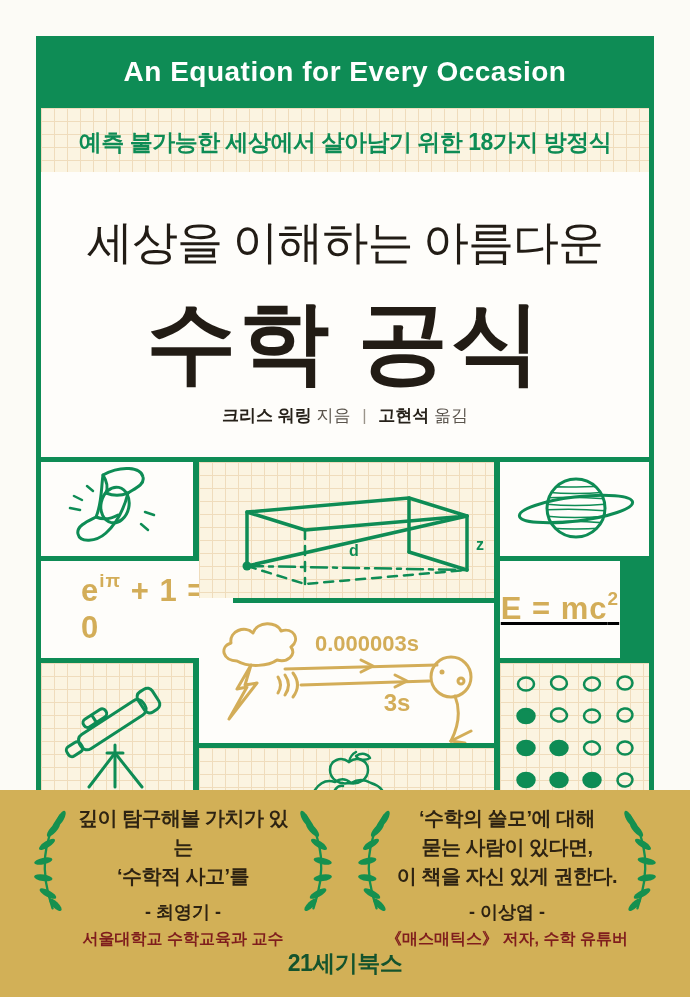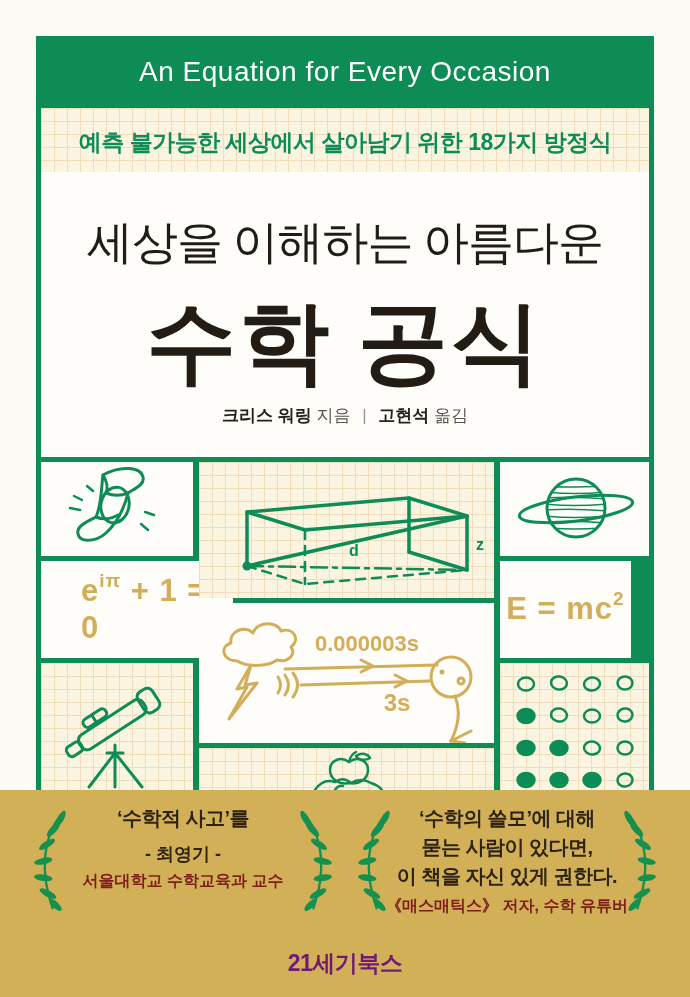--- a/index.html
+++ b/index.html
@@ -5,21 +5,21 @@
   html,body{margin:0;padding:0;}
   body{
     width:690px;height:997px;position:relative;overflow:hidden;
     background:#fcfbf6;
     font-family:"Liberation Sans",sans-serif;
   }
   
   .frame{position:absolute;left:36px;top:36px;width:618px;height:754px;background:#0e8c55;}
   .eng-band{position:absolute;left:0;top:0;width:618px;height:72px;
     display:flex;align-items:center;justify-content:center;}
-  .eng-band span{color:#ffffff;font-size:28px;font-weight:400;letter-spacing:.5px;}
+  .eng-band span{color:#ffffff;font-size:28px;font-weight:700;letter-spacing:.5px;}
   .bg-white{background:#fefdfa;}
   .bg-grid{
     background-color:#fbf4e1;
     background-image:linear-gradient(#efdcbc 1px,transparent 1px),
                      linear-gradient(90deg,#efdcbc 1px,transparent 1px);
     background-size:13px 13px;
   }
   .cell{position:absolute;display:flex;align-items:center;justify-content:center;overflow:hidden;}
   .subtitle-band{left:5px;top:72px;width:608px;height:68px;}
   .subtitle-band span{color:#0e8c55;font-size:23px;font-weight:700;letter-spacing:-.5px;}
@@ -33,36 +33,36 @@
   .gold-formula{color:#d3ad58;font-weight:700;font-size:31px;letter-spacing:1px;}
   .gold-formula sup{font-size:19px;position:relative;top:-3px;}
   
   .c-banknote {left:5px;  top:426px;width:152px;height:94px;}
   .c-euler    {left:5px;  top:525px;width:152px;height:97px;padding-left:40px;}
   .c-telescope{left:5px;  top:627px;width:152px;height:127px;}
   .c-cuboid   {left:163px;top:426px;width:295px;height:136px;}
   .c-lightning{left:163px;top:567px;width:295px;height:140px;}
   .c-apple    {left:163px;top:712px;width:295px;height:42px;}
   .c-saturn   {left:464px;top:426px;width:149px;height:94px;}
-  .c-emc2     {left:464px;top:525px;width:131px;height:97px;}
+  .c-emc2     {left:464px;top:525px;width:120px;height:97px;text-decoration:underline;}
   .c-dots     {left:464px;top:627px;width:149px;height:127px;}
   svg text{font-family:"Liberation Sans",sans-serif;}
   
   .gold-band{position:absolute;left:0;top:790px;width:690px;height:207px;background:#d2b057;}
   .testi{position:absolute;top:14px;width:320px;text-align:center;}
   .testi-left{left:23px;}
   .testi-right{left:347px;}
   .laurel{position:absolute;top:6px;width:40px;height:104px;}
   .laurel.l{left:4px;}
   .laurel.r{right:4px;transform:scaleX(-1);}
   .quote{padding:0 46px;font-size:20px;line-height:29px;font-weight:700;color:#2e2312;letter-spacing:-.5px;}
   .t-name{margin-top:9px;font-size:18px;font-weight:600;color:#2e2312;}
   .t-affil{margin-top:5px;font-size:16px;font-weight:700;color:#7f1d1d;}
   .publisher{position:absolute;left:0;top:158px;width:100%;text-align:center;
-    font-size:23px;font-weight:800;color:#701a75;letter-spacing:-.5px;}
+    font-size:23px;font-weight:800;color:#14532d;letter-spacing:-.5px;}
 </style>
 </head>
 <body>
 
 <div class="frame">
 
   <div class="eng-band">
     <span>An Equation for Every Occasion</span>
   </div>
 
@@ -255,20 +255,21 @@
         <ellipse cx="35" cy="9" rx="9" ry="3.3" transform="rotate(-62 35 9)"></ellipse>
         <ellipse cx="27" cy="21" rx="10" ry="3.5" transform="rotate(-48 27 21)"></ellipse>
         <ellipse cx="20" cy="37" rx="10" ry="3.5" transform="rotate(-32 20 37)"></ellipse>
         <ellipse cx="16" cy="55" rx="10" ry="3.5" transform="rotate(-12 16 55)"></ellipse>
         <ellipse cx="16" cy="73" rx="10" ry="3.5" transform="rotate(8 16 73)"></ellipse>
         <ellipse cx="21" cy="90" rx="10" ry="3.5" transform="rotate(28 21 90)"></ellipse>
         <ellipse cx="29" cy="102" rx="9" ry="3.3" transform="rotate(45 29 102)"></ellipse>
       </g>
     </svg>
     <div class="quote">
+      <div>깊이 탐구해볼 가치가 있는</div>
       <div>‘수학적 사고’를</div>
     </div>
     <div class="t-name">- 최영기 -</div>
     <div class="t-affil">서울대학교 수학교육과 교수</div>
   </div>
 
   <div class="testi testi-right">
     <svg class="laurel l" viewBox="0 0 40 112">
       <path d="M34,6 C16,30 12,66 26,106" fill="none" stroke="#15904f" stroke-width="2.5" stroke-linecap="round"></path>
       <g fill="#15904f">
@@ -291,17 +292,18 @@
         <ellipse cx="16" cy="73" rx="10" ry="3.5" transform="rotate(8 16 73)"></ellipse>
         <ellipse cx="21" cy="90" rx="10" ry="3.5" transform="rotate(28 21 90)"></ellipse>
         <ellipse cx="29" cy="102" rx="9" ry="3.3" transform="rotate(45 29 102)"></ellipse>
       </g>
     </svg>
     <div class="quote">
       <div>‘수학의 쓸모’에 대해</div>
       <div>묻는 사람이 있다면,</div>
       <div>이 책을 자신 있게 권한다.</div>
     </div>
+    <div class="t-name">- 이상엽 -</div>
     <div class="t-affil">《매스매틱스》 저자, 수학 유튜버</div>
   </div>
 
   <div class="publisher">21세기북스</div>
 </div>
 
 </body></html>

